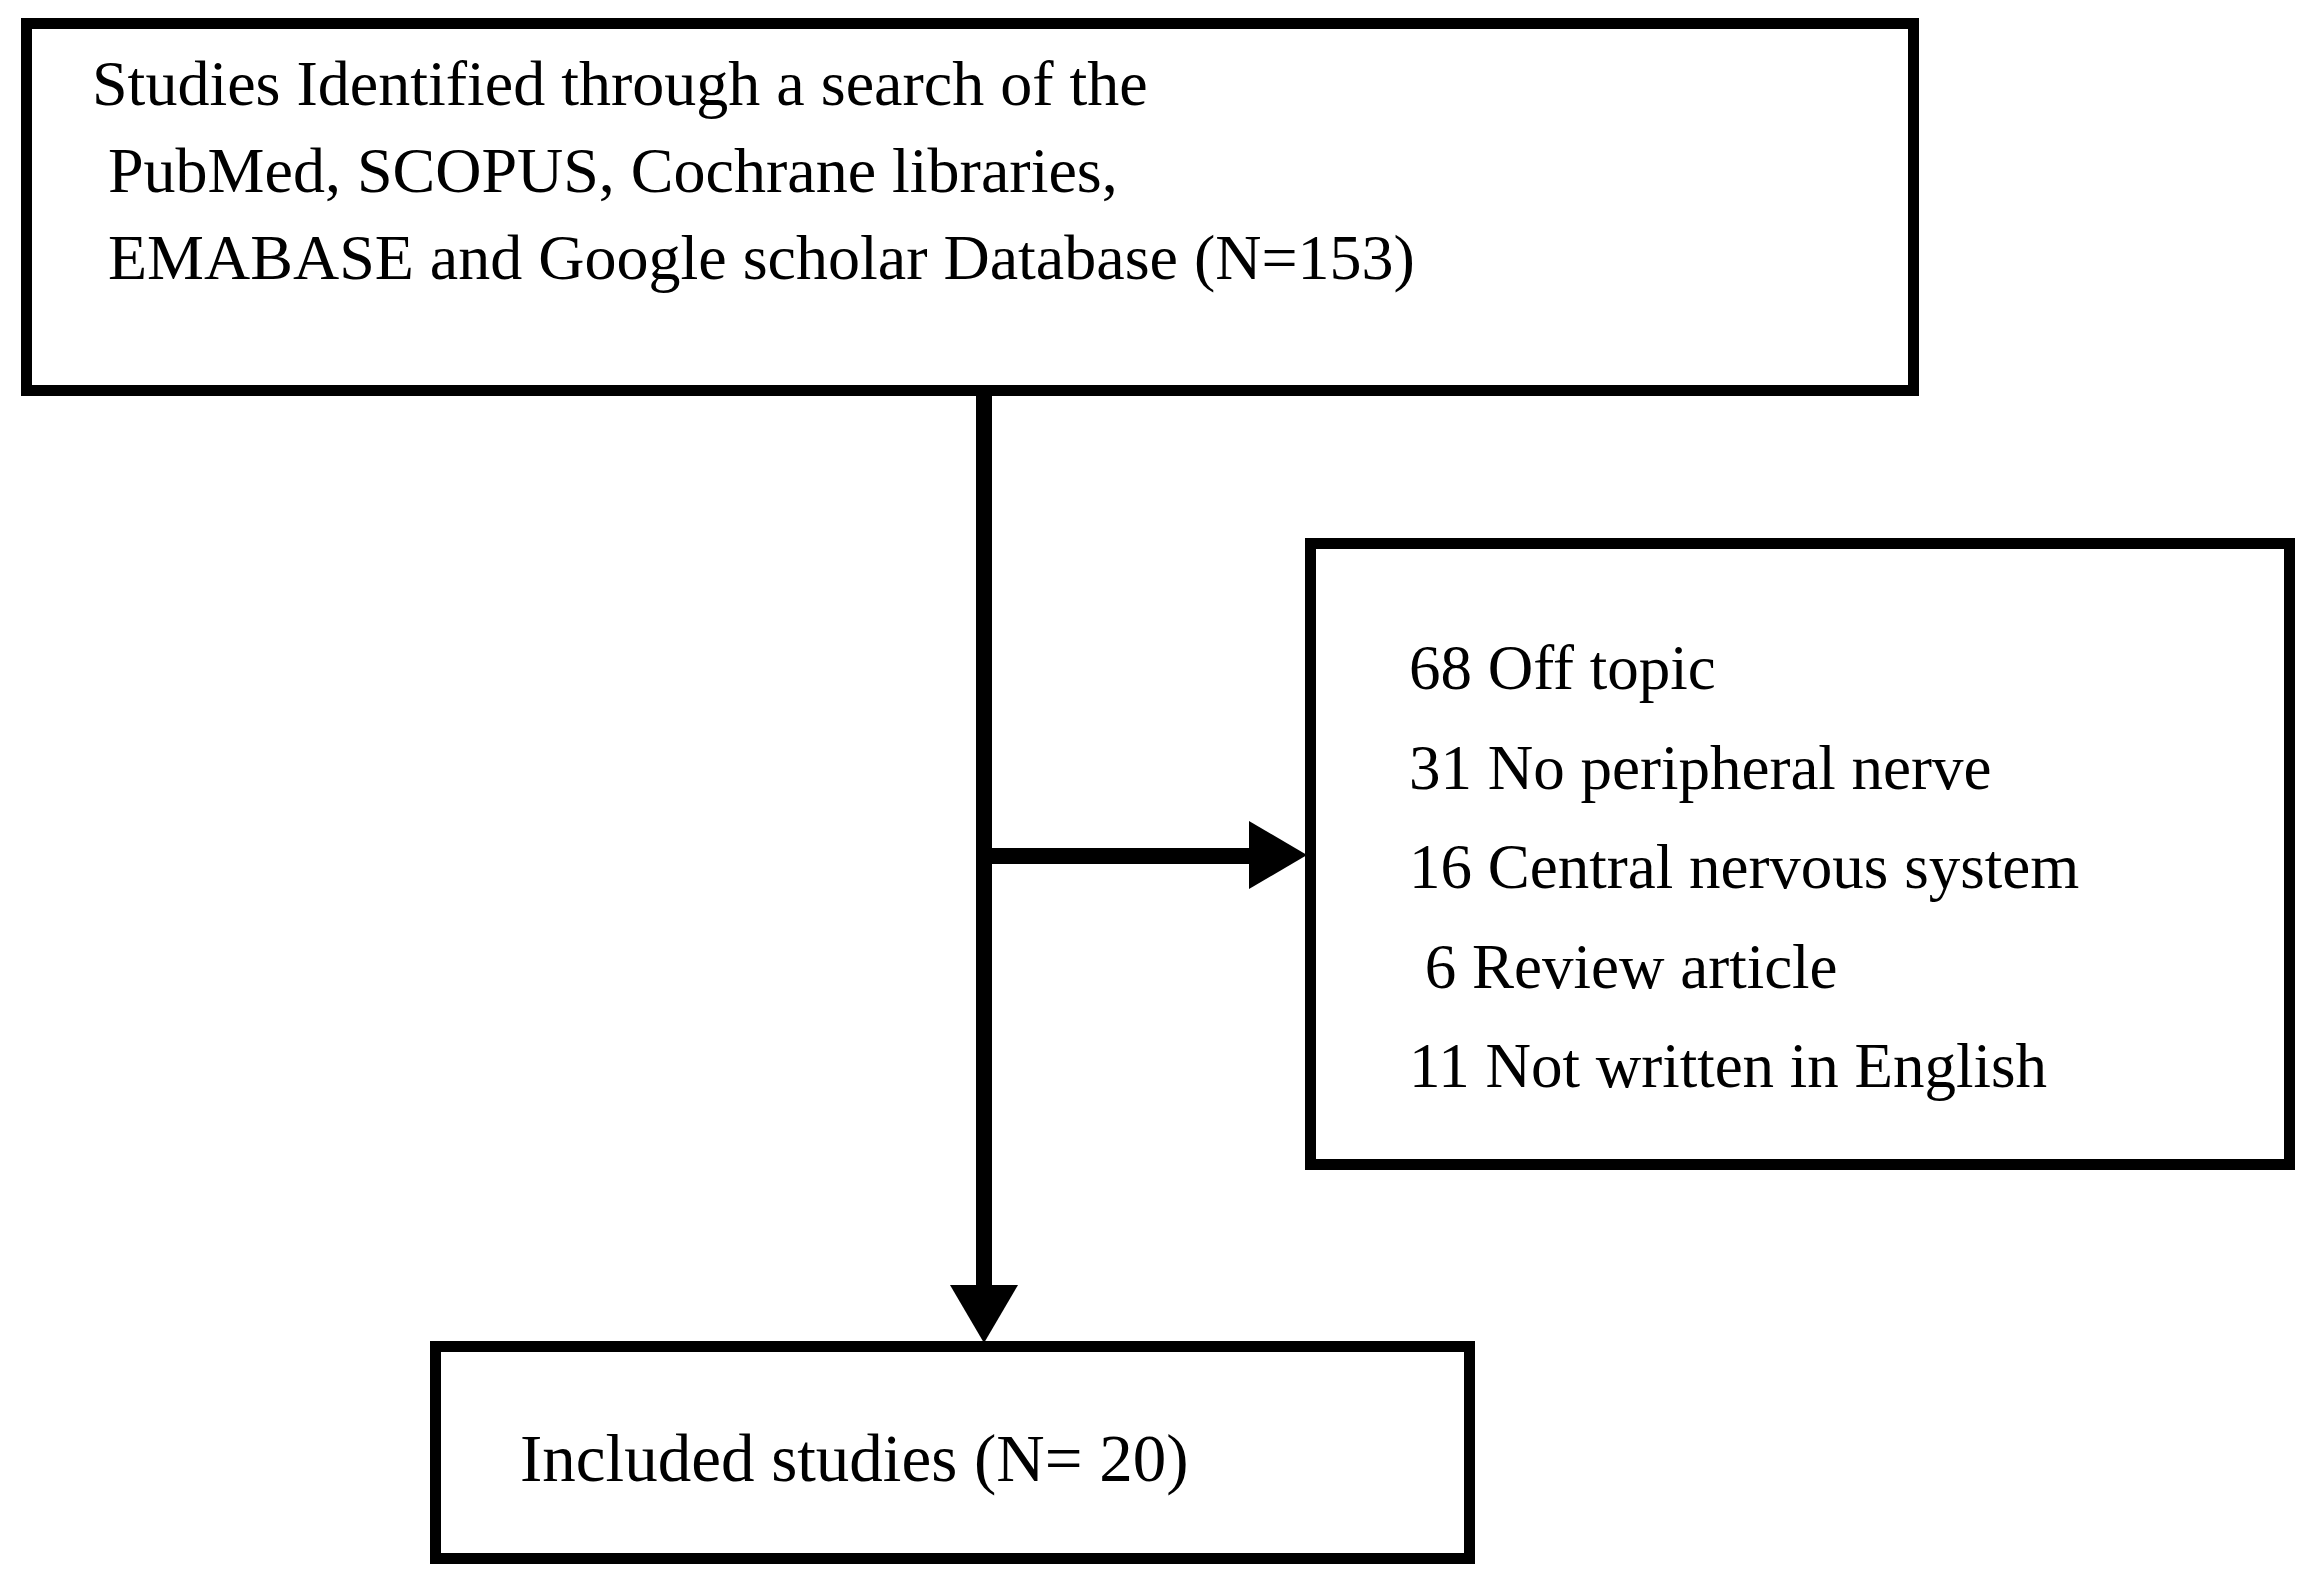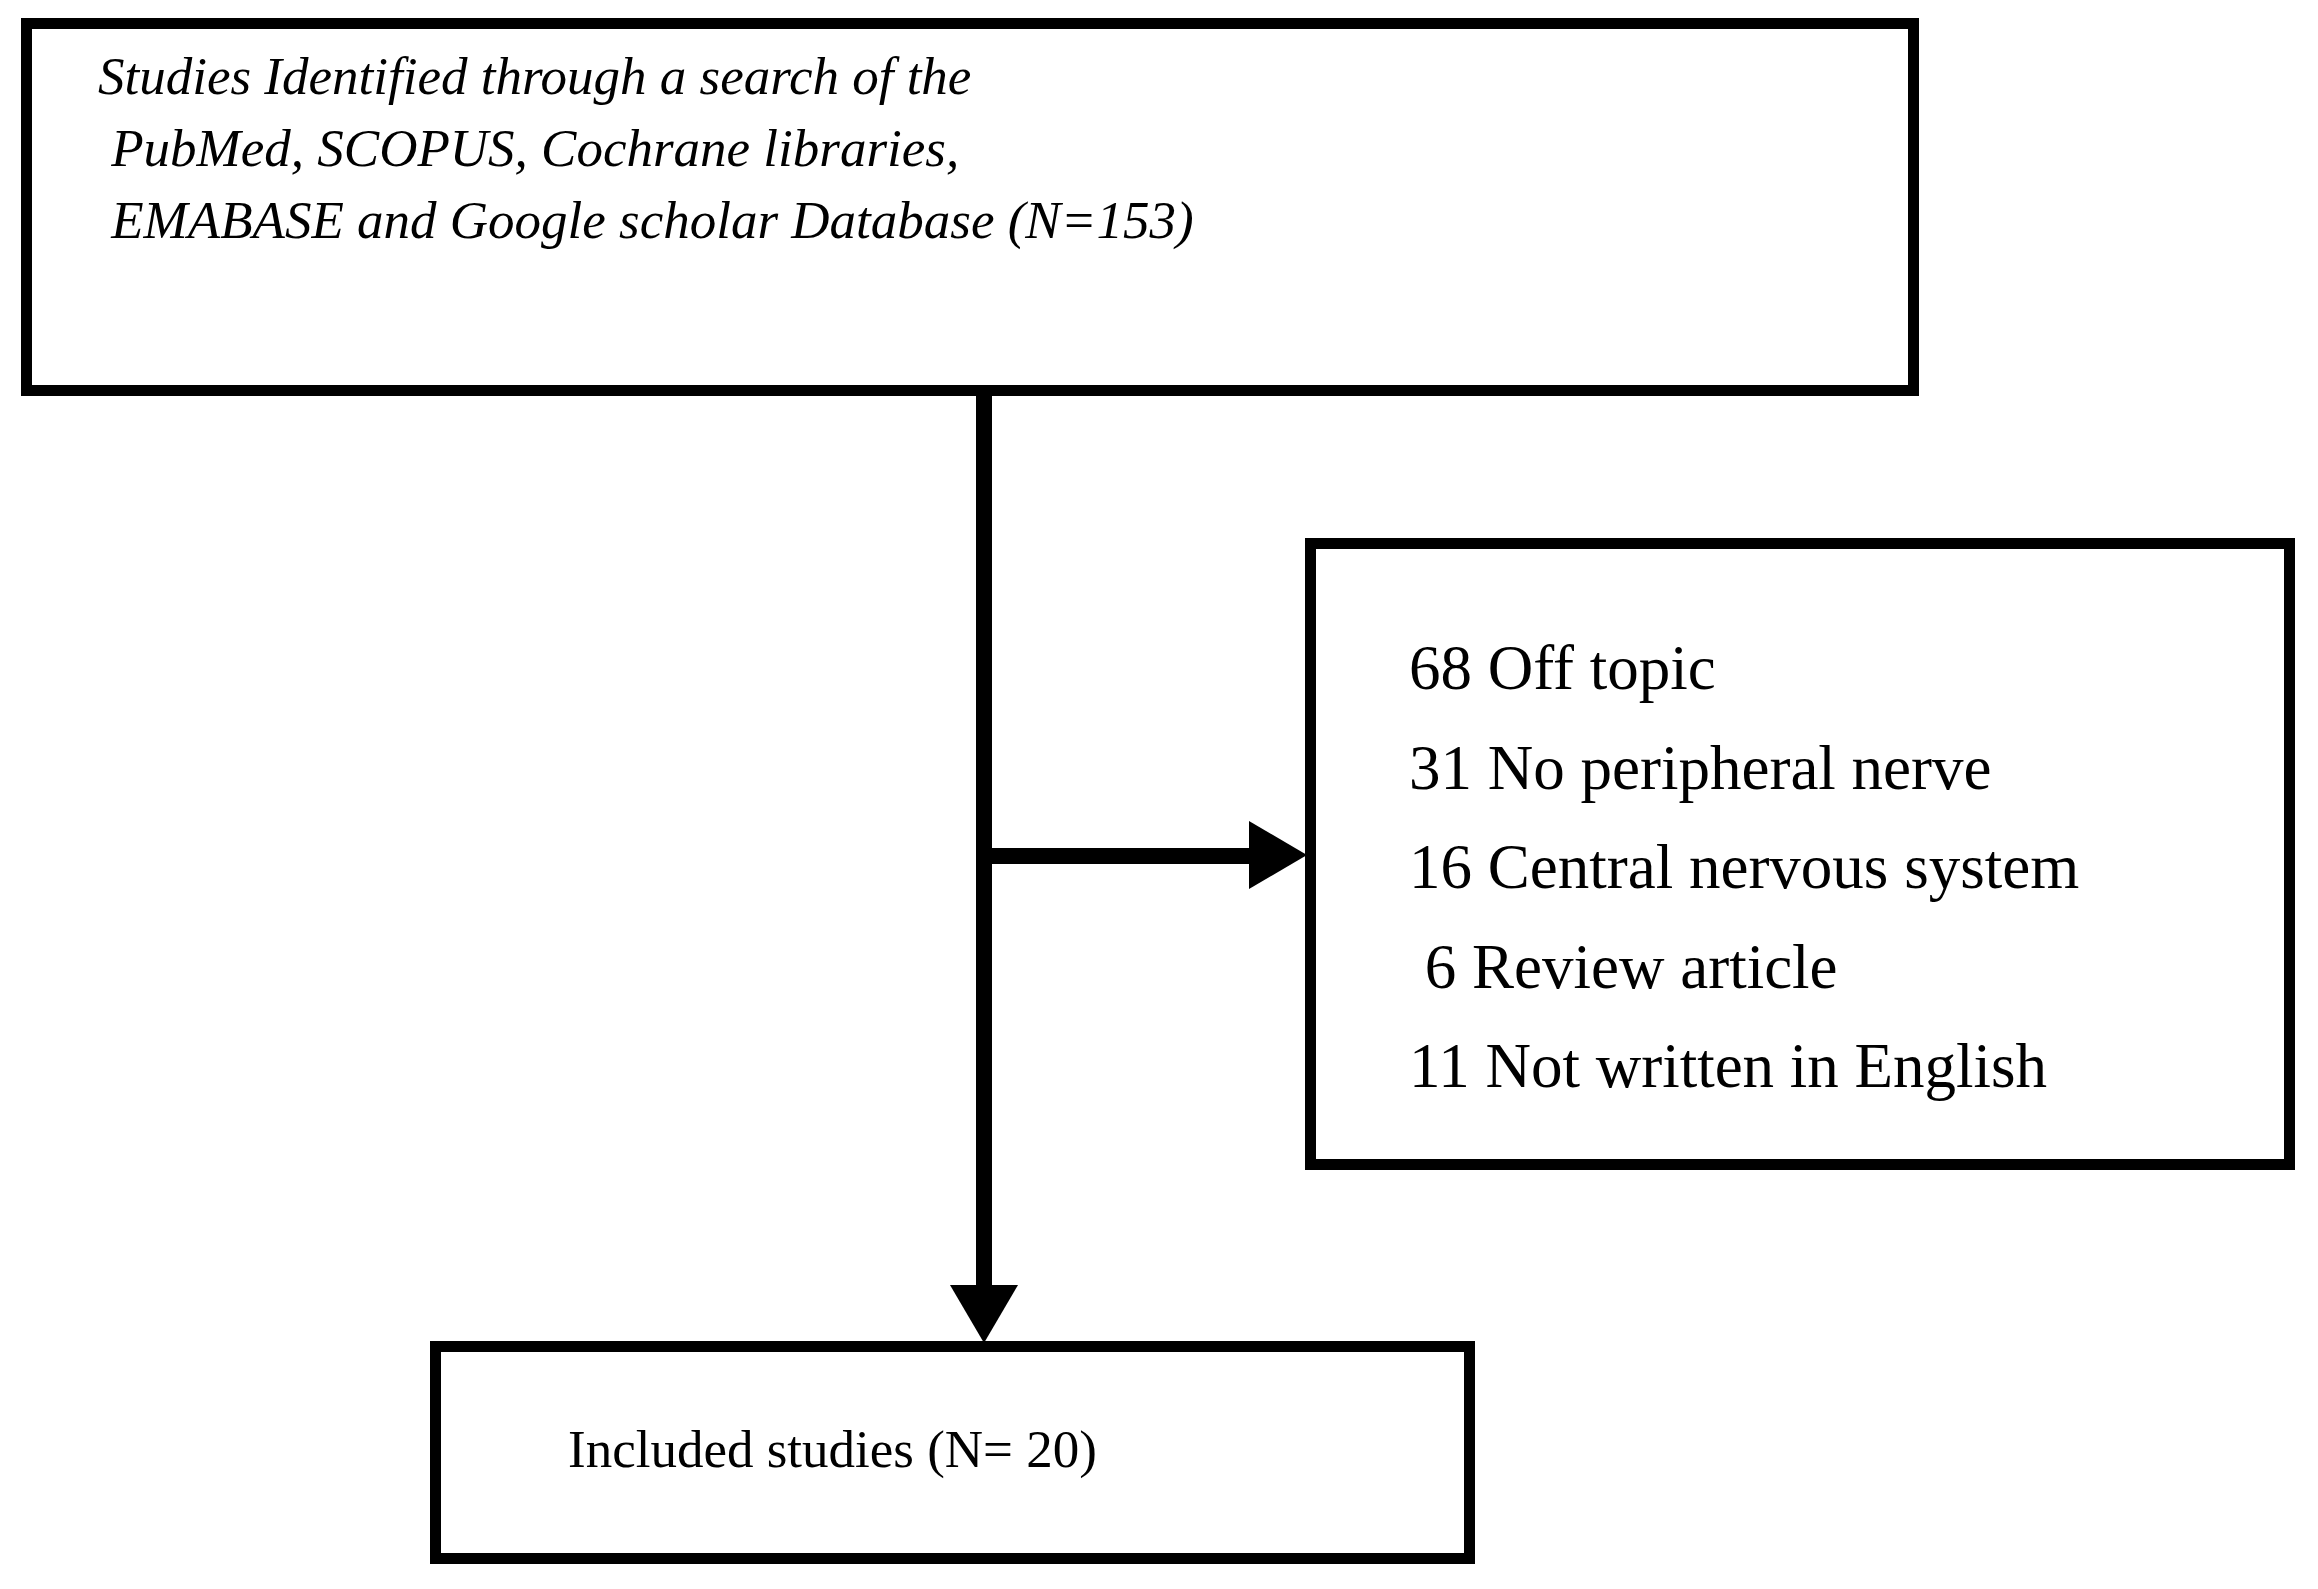--- a/index.html
+++ b/index.html
@@ -33,24 +33,23 @@
   }
 
   
   #box-identification {
     left: 21px;
     top: 18px;
     width: 1898px;
     height: 378px;
   }
   #identification-text {
-    left: 98px;
+    left: 92px;
     top: 40px;
-    font-size: 53px;
-    font-style: italic;
+    font-size: 64px;
   }
 
   
   #box-exclusions {
     left: 1305px;
     top: 538px;
     width: 990px;
     height: 632px;
   }
   #exclusions-text {
@@ -64,22 +63,21 @@
   
   #box-included {
     left: 430px;
     top: 1341px;
     width: 1045px;
     height: 223px;
   }
   #included-text {
     left: 520px;
     top: 1413px;
-    font-size: 53px;
-    margin-left: 48px;
+    font-size: 67px;
   }
 
   
   .connector {
     position: absolute;
     background: #000000;
   }
   
   #connector-vertical {
     left: 976px;

